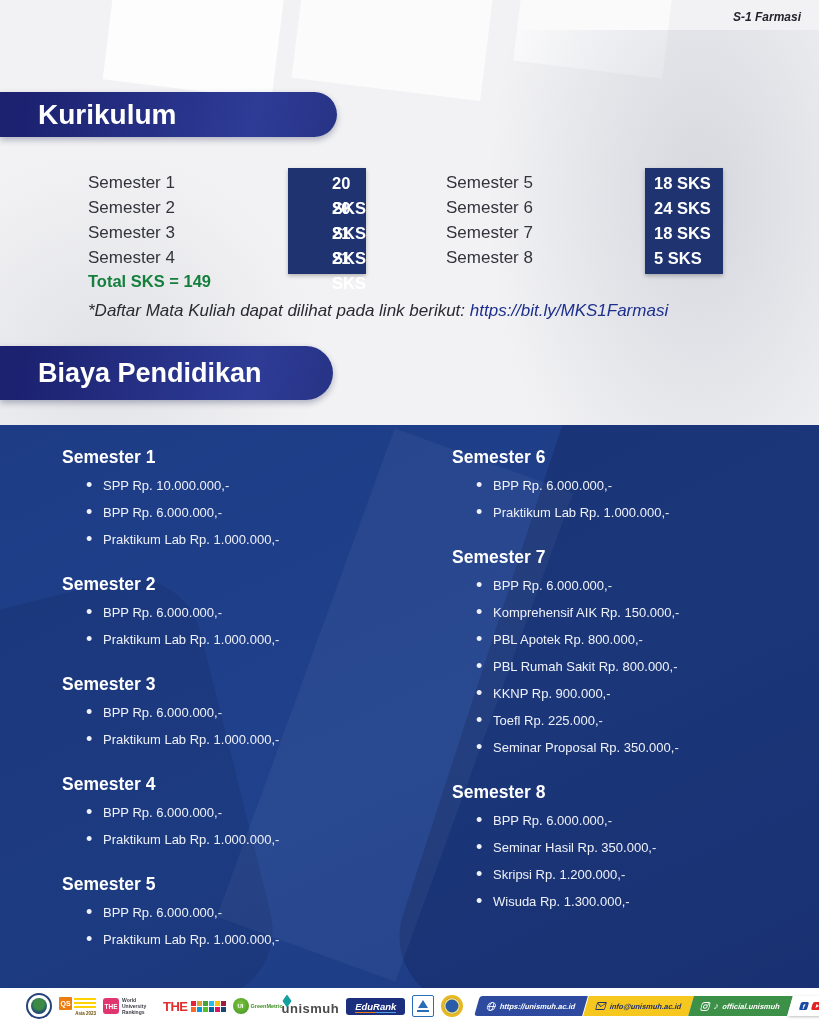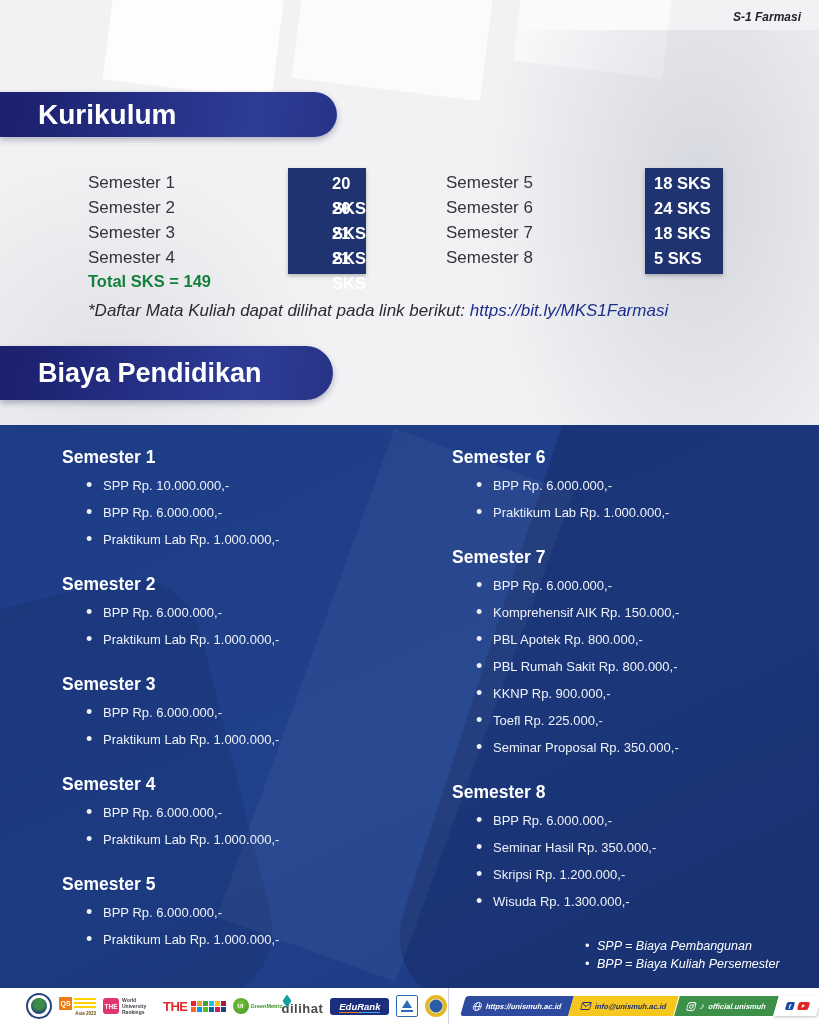--- a/index.html
+++ b/index.html
@@ -63,21 +63,21 @@
   .fee-title { font-size:17.5px; font-weight:bold; color:#ffffff; margin-bottom:4px; }
   .fee-list { list-style:none; margin:0; padding:0 0 0 24px; }
   .fee-list li { position:relative; line-height:27px; font-size:13px; padding-left:17px; }
   .fee-list li::before { content:"\2022"; position:absolute; left:0; top:0; font-size:18px; }
 
   .fee-notes { position:absolute; left:585px; top:512px; font-style:italic; color:#ffffff; }
   .fee-notes .nrow { position:relative; font-size:12.5px; line-height:18px; padding-left:12px; }
   .fee-notes .nrow::before { content:"\2022"; position:absolute; left:0; top:0; }
 
   
-  .footer { position:absolute; left:0; bottom:0; width:819px; height:36px; background:#ffffff; display:flex; align-items:center;justify-content:space-between; }
+  .footer { position:absolute; left:0; bottom:0; width:819px; height:36px; background:#ffffff; display:flex; align-items:center; }
   .logos { display:flex; align-items:center; gap:7px; padding-left:26px; flex:0 0 405px; }
   .footer-divider { width:1px; height:36px; background:#ccd4e4; }
   .logo { display:flex; align-items:center; flex:none; }
 
   .seal { width:26px; height:26px; border-radius:50%; border:2px solid #25447c; background:#fff; display:flex; align-items:center; justify-content:center; }
   .seal-inner { width:16px; height:16px; border-radius:50%; background:radial-gradient(circle at 50% 38%,#3d8a46 40%,#1c3f7a 75%); }
 
   .qs { flex-direction:column; align-items:flex-start; }
   .qs-top { display:flex; align-items:center; gap:2px; }
   .qs-box { width:13px; height:13px; background:#ee7d11; color:#fff; font-size:7px; font-weight:bold; display:flex; align-items:center; justify-content:center; border-radius:1px; }
@@ -243,24 +243,20 @@
         <div class="fee-title">Semester 8</div>
         <ul class="fee-list">
           <li>BPP Rp. 6.000.000,-</li>
           <li>Seminar Hasil Rp. 350.000,-</li>
           <li>Skripsi Rp. 1.200.000,-</li>
           <li>Wisuda Rp. 1.300.000,-</li>
         </ul>
       </div>
     </div>
 
-    <div class="fee-notes">
-      <div class="nrow">SPP = Biaya Pembangunan</div>
-      <div class="nrow">BPP = Biaya Kuliah Persemester</div>
-    </div>
   </div>
 
   <div class="footer">
     <div class="logos">
       <div class="logo seal">
           <div class="seal-inner"></div>
         </div>
 
       <div class="logo qs">
         <div class="qs-top">
@@ -297,21 +293,21 @@
         </span>
       </div>
 
       <div class="logo greenmetric">
         <span class="gm-circle">UI</span>
         <span class="gm-caption">GreenMetric</span>
       </div>
 
       <div class="logo unirank">
         <span class="unirank-cap"></span>
-        <span class="unirank-text">dilihat</span>
+        <span class="unirank-text">unismuh</span>
       </div>
 
       <div class="logo edurank">EduRank</div>
 
       <div class="logo accr">
         <span class="accr-tri"></span>
         <span class="accr-line"></span>
       </div>
 
       <div class="logo emblem"></div>

